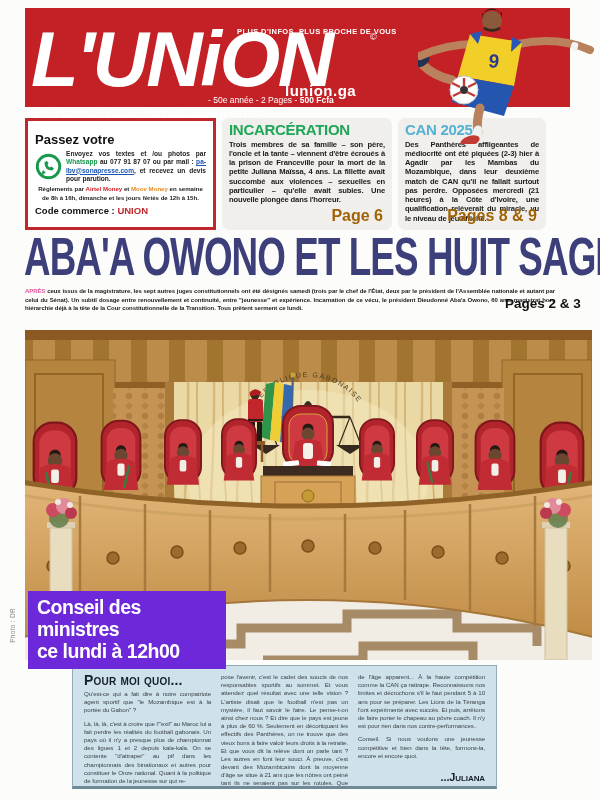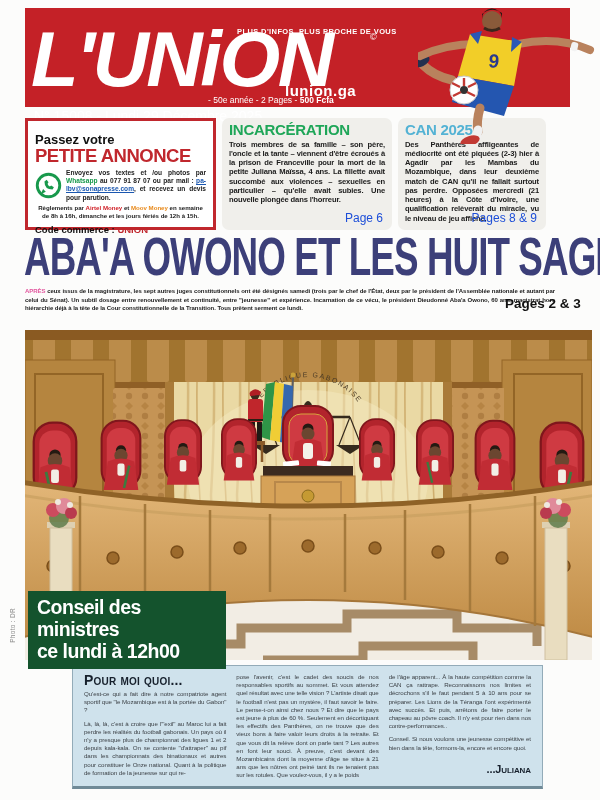--- a/index.html
+++ b/index.html
@@ -39,45 +39,45 @@
   .moov{color:#e8891a;font-weight:800;}
   .acode{font-size:9.5px;font-weight:900;text-align:left;margin-top:3px;color:#111;}
   .acode .red{color:#c0272d;}
 
   
   .brief{position:absolute;top:118px;height:112px;background:#f0efeb;border-radius:7px;
          box-sizing:border-box;padding:4px 7px;}
   .brief h2{font-size:15px;font-weight:900;letter-spacing:-.3px;margin:0;line-height:1.1;}
   .brief .btxt{font-size:7.6px;line-height:1.22;font-weight:600;color:#1c1c1c;text-align:justify;
                margin-top:1px;letter-spacing:-.15px;}
-  .brief .page{position:absolute;right:9px;bottom:5px;font-weight:400;font-size:12px;color:#1d4ed8;}
+  .brief .page{position:absolute;right:9px;bottom:5px;font-weight:700;font-size:16px;color:#a16207;}
   #brief1{left:222px;width:170px;}
   #brief2{left:398px;width:148px;}
   .tgreen{color:#1ea658;}
   .tcyan{color:#53b2d4;}
 
   
   .headline{left:0;top:230px;width:600px;text-align:center;font-size:40px;line-height:40px;
             font-weight:900;color:#3c3f79;letter-spacing:-1px;white-space:nowrap;
             transform:scale(.92,1.32);transform-origin:center top;}
   .lead{left:25px;top:287px;width:530px;font-size:6px;line-height:1.45;color:#222;
         text-align:justify;font-weight:600;letter-spacing:-.05px;}
   .apres{color:#e1559d;font-weight:800;}
   .leadpages{left:505px;top:296px;width:90px;font-size:13.5px;font-weight:900;color:#111;}
 
   
   .photo{left:25px;top:330px;width:567px;height:330px;}
-  .ministers{left:28px;top:591px;width:198px;background:#14532d;color:#fff;padding:5px 9px 7px;
+  .ministers{left:28px;top:591px;width:198px;background:#6d28d9;color:#fff;padding:5px 9px 7px;
              box-sizing:border-box;font-size:19.5px;font-weight:800;line-height:1.13;
              letter-spacing:-.5px;z-index:5;}
   .credit{left:9px;top:608px;font-size:6.5px;color:#8b8b8b;writing-mode:vertical-rl;
           transform:rotate(180deg);letter-spacing:.3px;}
 
   
-  .article{left:72px;top:665px;width:471px;height:124px;background:#cfe2ec;border:1px solid #93abb8;
+  .article{left:72px;top:665px;width:425px;height:124px;background:#cfe2ec;border:1px solid #93abb8;
            border-bottom:3px solid #708a97;box-sizing:border-box;padding:7px 11px 5px;
            display:flex;gap:10px;overflow:hidden;}
   .acol{width:156px;font-size:6.2px;line-height:1.32;color:#3d4247;text-align:justify;
         letter-spacing:-.1px;font-weight:500;}
   .acol p{margin:0 0 5px 0;}
   .atitle{font-variant:small-caps;font-weight:700;font-size:14px;color:#16202c;
           letter-spacing:.2px;margin:0 0 3px 0;line-height:1;}
   .sig{text-align:right;font-variant:small-caps;font-weight:800;font-size:11px;color:#16202c;margin-top:10px;}
 </style>
 </head>
@@ -121,21 +121,20 @@
   </g>
   <g>
     <circle cx="46" cy="86" r="14" fill="#ffffff" stroke="#c9c9c9"></circle>
     <circle cx="46" cy="86" r="4" fill="#333"></circle>
     <path d="M46,82 L46,74 M49,88 L57,92 M43,88 L35,92 M50,83 L58,79 M42,83 L34,79" stroke="#c23a34" stroke-width="2.4"></path>
   </g>
 </svg>
 
 <div class="abs annonce">
   <div class="a1">Passez votre</div>
-  <div class="a2">PETITE ANNONCE</div>
   <div class="abody">
     <svg class="waicon" viewBox="0 0 30 30">
       <circle cx="15" cy="15" r="12.5" fill="none" stroke="#18994c" stroke-width="3.2"></circle>
       <path d="M6,25 L9,19 L12,22 Z" fill="#18994c"></path>
       <path d="M10.5,10.5 q0,9 9,9 l1.5,-2.5 l-3,-2 l-1.5,1 q-2.5,-1 -2.5,-3 l1,-1.5 l-2,-3 Z" fill="#18994c"></path>
     </svg>
     <div class="abodytext"><span>Envoyez vos textes et /ou photos par </span><span class="green">Whatsapp</span><span> au </span><span class="boldtxt">077 91 87 07</span><span> ou par mail : </span><span class="link">pa-lbv@sonapresse.com</span><span>, et recevez un devis pour parution.</span></div>
   </div>
   <div class="areg"><span>Règlements par </span><span class="airtel">Airtel Money</span><span> et </span><span class="moov">Moov Money</span><span> en semaine de 8h à 16h, dimanche et les jours fériés de 12h à 15h.</span></div>
   <div class="acode"><span>Code commerce : </span><span class="red">UNION</span></div>

